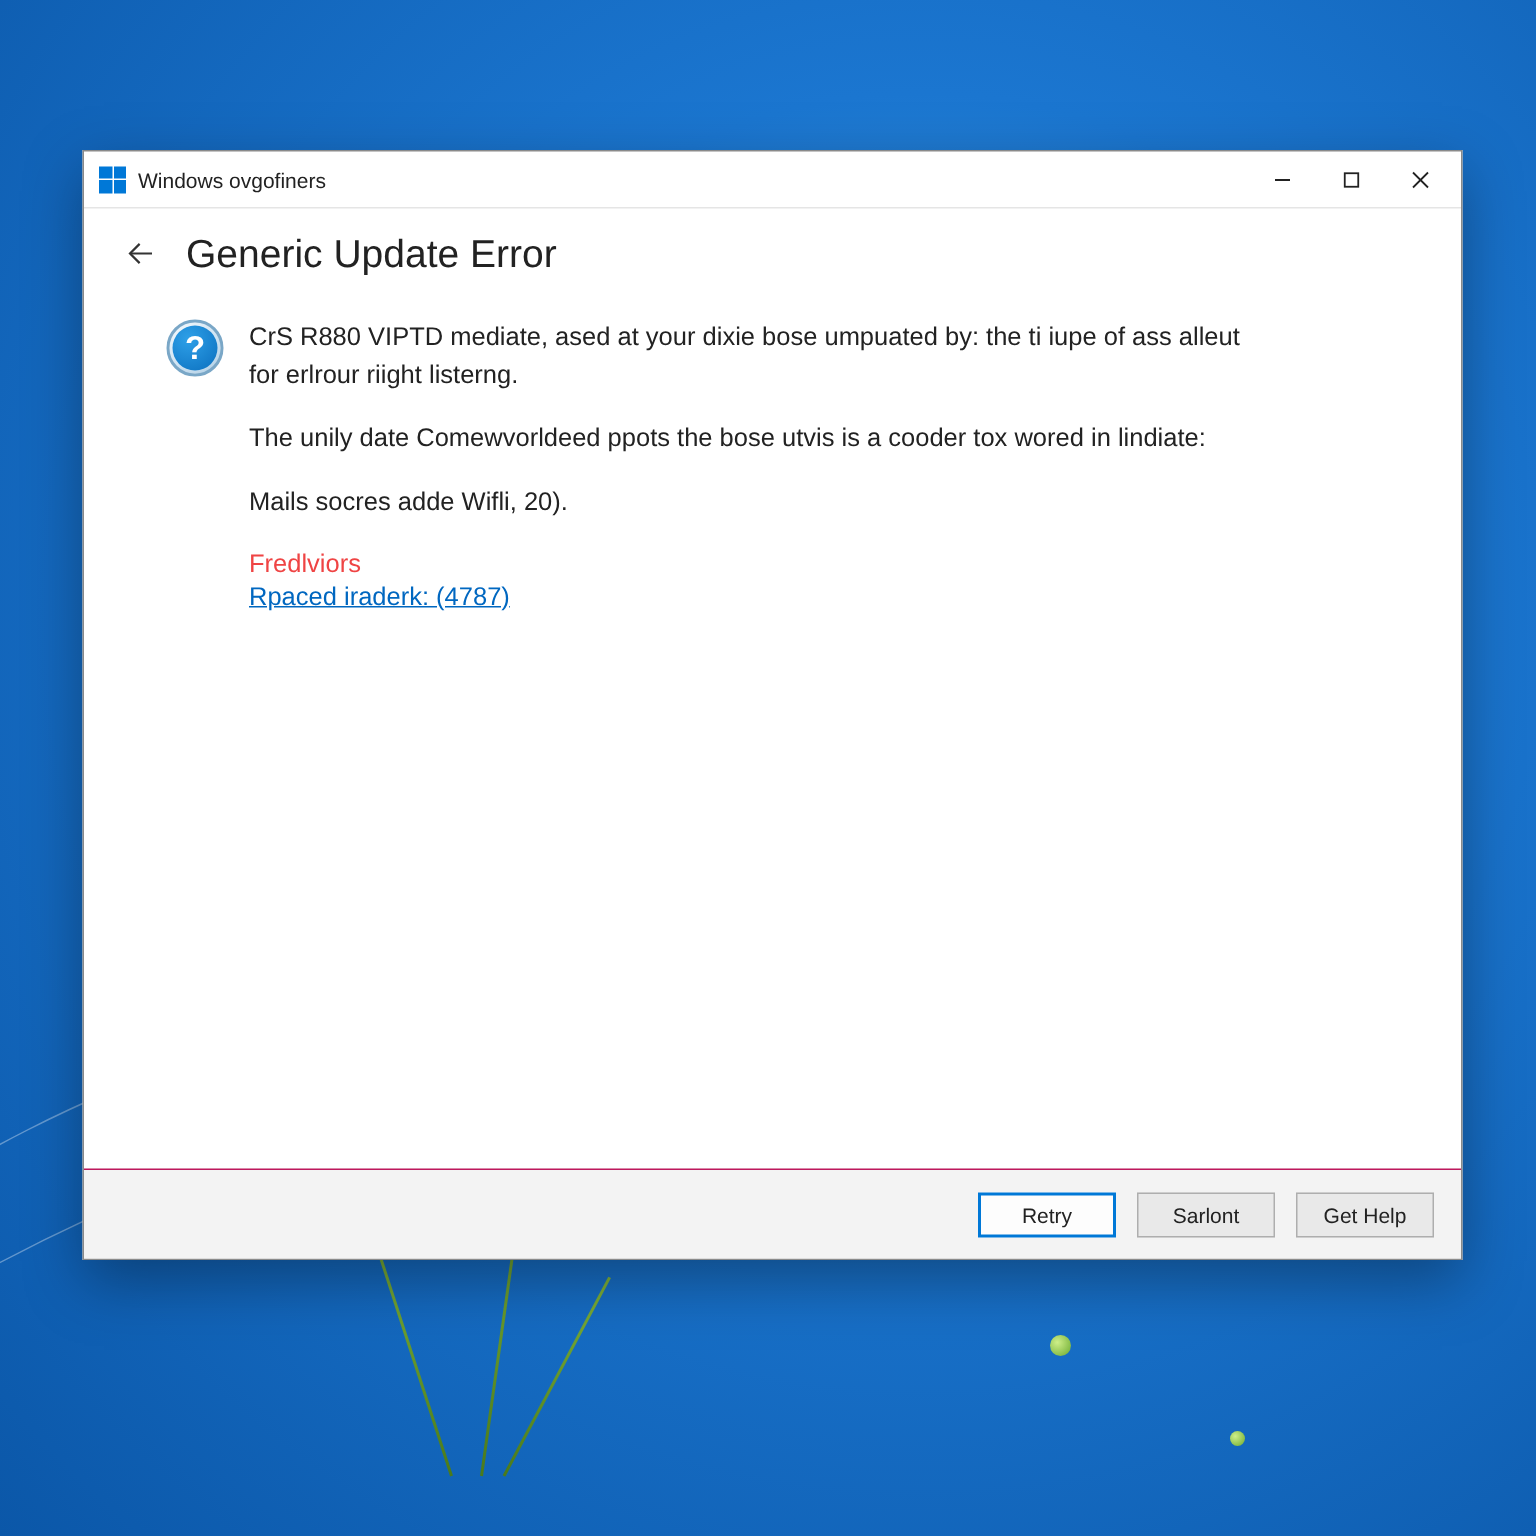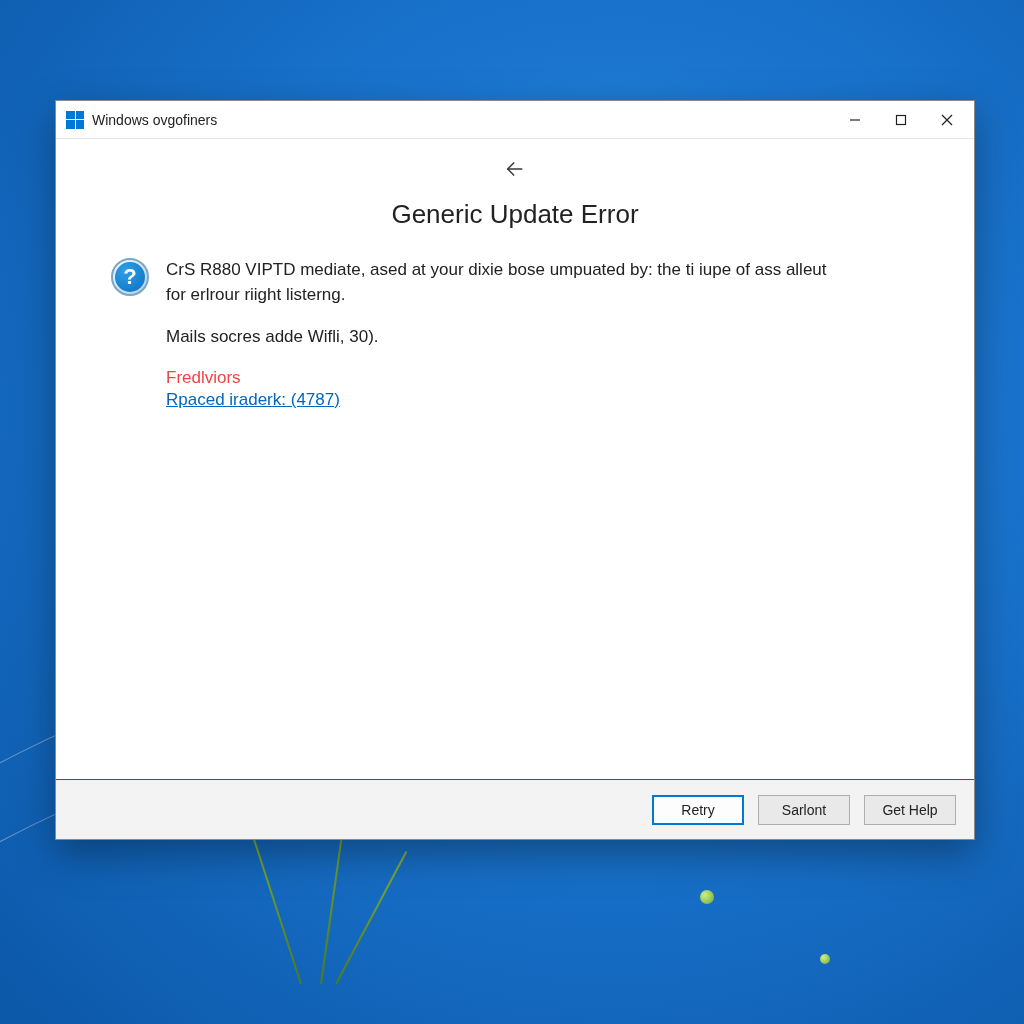--- a/index.html
+++ b/index.html
@@ -44,21 +44,21 @@
   .win-logo span { background:#0078d7; }
   .title-text { font-size: 14px; color: #222; }
   .title-spacer { flex: 1; }
   .caption-btn {
     width: 46px; height: 32px; display: flex; align-items: center; justify-content: center;
     background: transparent; border: none; font-family: inherit; font-size: 16px; color:#222;
   }
   .caption-btn svg { width: 12px; height: 12px; stroke: currentColor; stroke-width: 1.2; fill: none; }
 
   .header-row {
-    display: flex; align-items: center; gap: 14px; padding: 14px 22px 10px 22px; flex-direction: column;
+    display: flex; align-items: center; gap: 14px; padding: 14px 22px 10px 22px;
   }
   .back-btn {
     width: 32px; height: 32px; border: none; background: transparent; border-radius: 4px;
     display:flex; align-items:center; justify-content:center; color:#333;
   }
   .back-btn svg { width:22px; height:22px; stroke:#333; stroke-width:1.6; fill:none; }
   .page-title { font-size: 26px; font-weight: 400; color:#222; }
 
   .content {
     flex: 1; padding: 18px 60px 20px 110px; overflow: auto; position: relative;
@@ -140,21 +140,22 @@
     <h1 class="page-title">Generic Update Error</h1>
   </div>
 
   <div class="content">
     <div class="info-icon">
       <div class="ring"></div>
       <div class="q">?</div>
     </div>
 
     <p class="para">CrS R880 VIPTD mediate, ased at your dixie bose umpuated by: the ti iupe of ass alleut for erlrour riight listerng.</p>
-    <p class="para">Mails socres adde Wifli, 30).</p>
+    <p class="para">The unily date Comewvorldeed ppots the bose utvis is a cooder tox wored in lindiate:</p>
+    <p class="para">Mails socres adde Wifli, 20).</p>
 
     <div class="label-line">Fredlviors</div>
     <a class="link">Rpaced iraderk: (4787)</a>
   </div>
 
   <div class="footer">
     <button class="btn primary">Retry</button>
     <button class="btn">Sarlont</button>
     <button class="btn">Get Help</button>
   </div>

